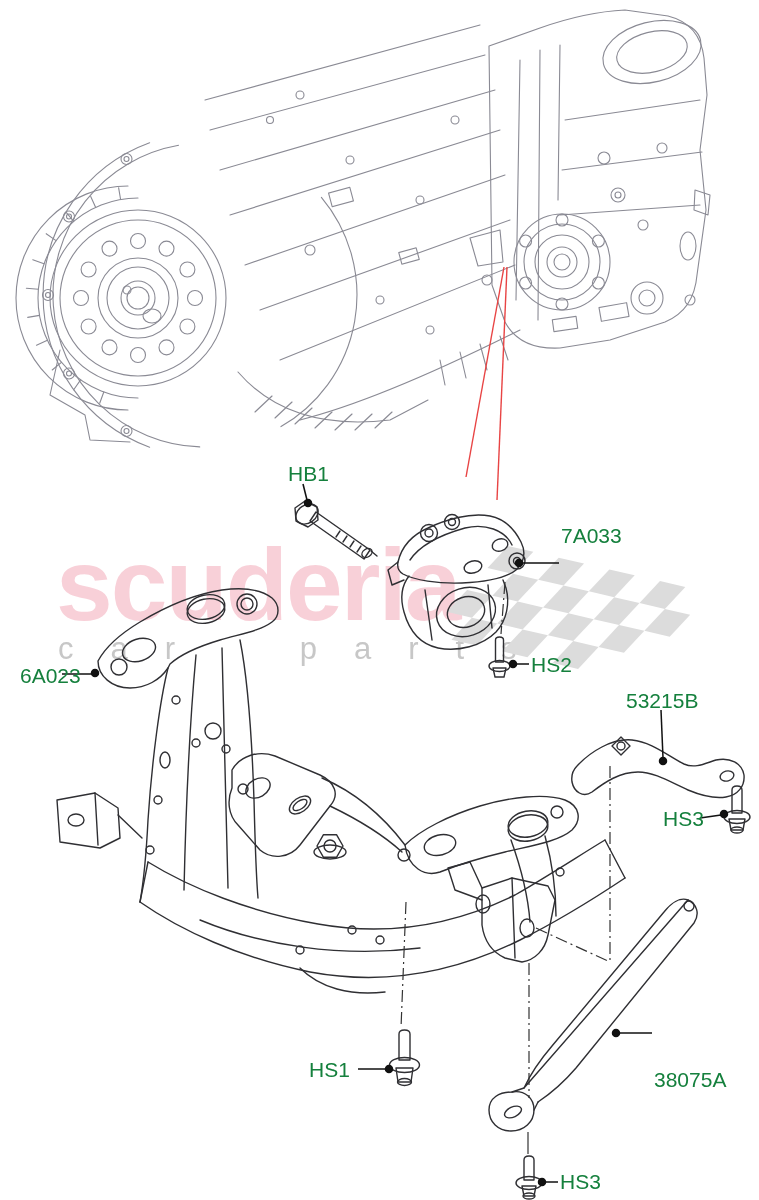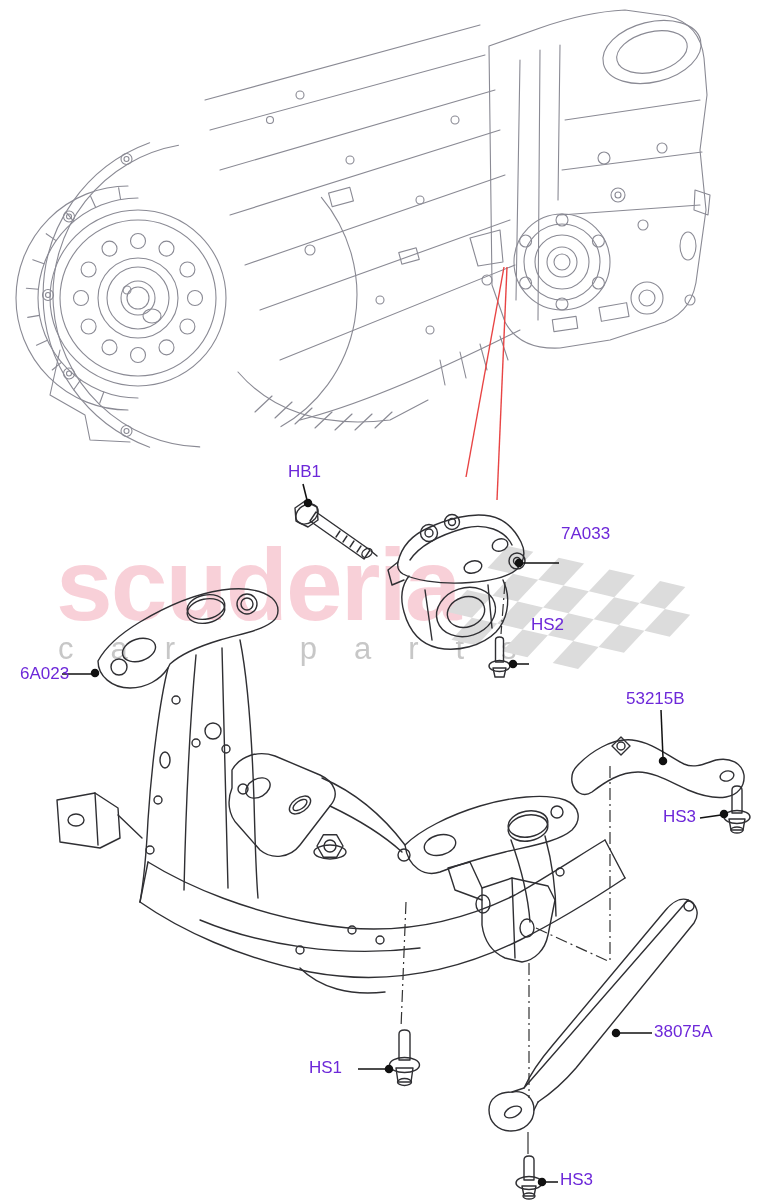--- a/index.html
+++ b/index.html
@@ -3,21 +3,21 @@
 <meta charset="utf-8">
 <style>
   html,body{margin:0;padding:0;background:#ffffff;}
   .stage{position:relative;width:759px;height:1200px;background:#fff;overflow:hidden;
          font-family:"Liberation Sans",sans-serif;}
   .wm-brand{position:absolute;left:56px;top:534px;font-size:102px;font-weight:bold;
             letter-spacing:-2px;color:rgba(222,20,60,0.20);line-height:1;user-select:none;}
   .wm-sub{position:absolute;left:58px;top:633px;font-size:31px;font-weight:normal;
           letter-spacing:37px;word-spacing:42px;color:#c7c7c7;line-height:1;user-select:none;}
   .art{position:absolute;left:0;top:0;z-index:2;}
-  .callout{position:absolute;z-index:3;font-size:17px;color:#6d28d9;white-space:nowrap;}
+  .callout{position:absolute;z-index:3;font-size:21px;color:#15803d;white-space:nowrap;}
 </style>
 </head>
 <body>
 
 <div class="stage">
 
   <div class="wm-brand">scuderia</div>
   <div class="wm-sub">car parts</div>
 
   <svg class="art" width="759" height="1200" viewBox="0 0 759 1200">
@@ -325,20 +325,20 @@
         <circle cx="389" cy="1069" r="3.5"></circle>
       <path d="M620,1033 L652,1033"></path>
         <circle cx="616" cy="1033" r="3.5"></circle>
       <path d="M545,1182 L558,1182"></path>
         <circle cx="542" cy="1182" r="3.5"></circle>
     </g>
   </svg>
 
   <div class="callout" style="left:288px;top:462px">HB1</div>
   <div class="callout" style="left:561px;top:524px">7A033</div>
-  <div class="callout" style="left:531px;top:615px">HS2</div>
+  <div class="callout" style="left:531px;top:653px">HS2</div>
   <div class="callout" style="left:20px;top:664px">6A023</div>
   <div class="callout" style="left:626px;top:689px">53215B</div>
   <div class="callout" style="left:663px;top:807px">HS3</div>
   <div class="callout" style="left:309px;top:1058px">HS1</div>
-  <div class="callout" style="left:654px;top:1022px">38075A</div>
+  <div class="callout" style="left:654px;top:1068px">38075A</div>
   <div class="callout" style="left:560px;top:1170px">HS3</div>
 </div>
 
 </body></html>

